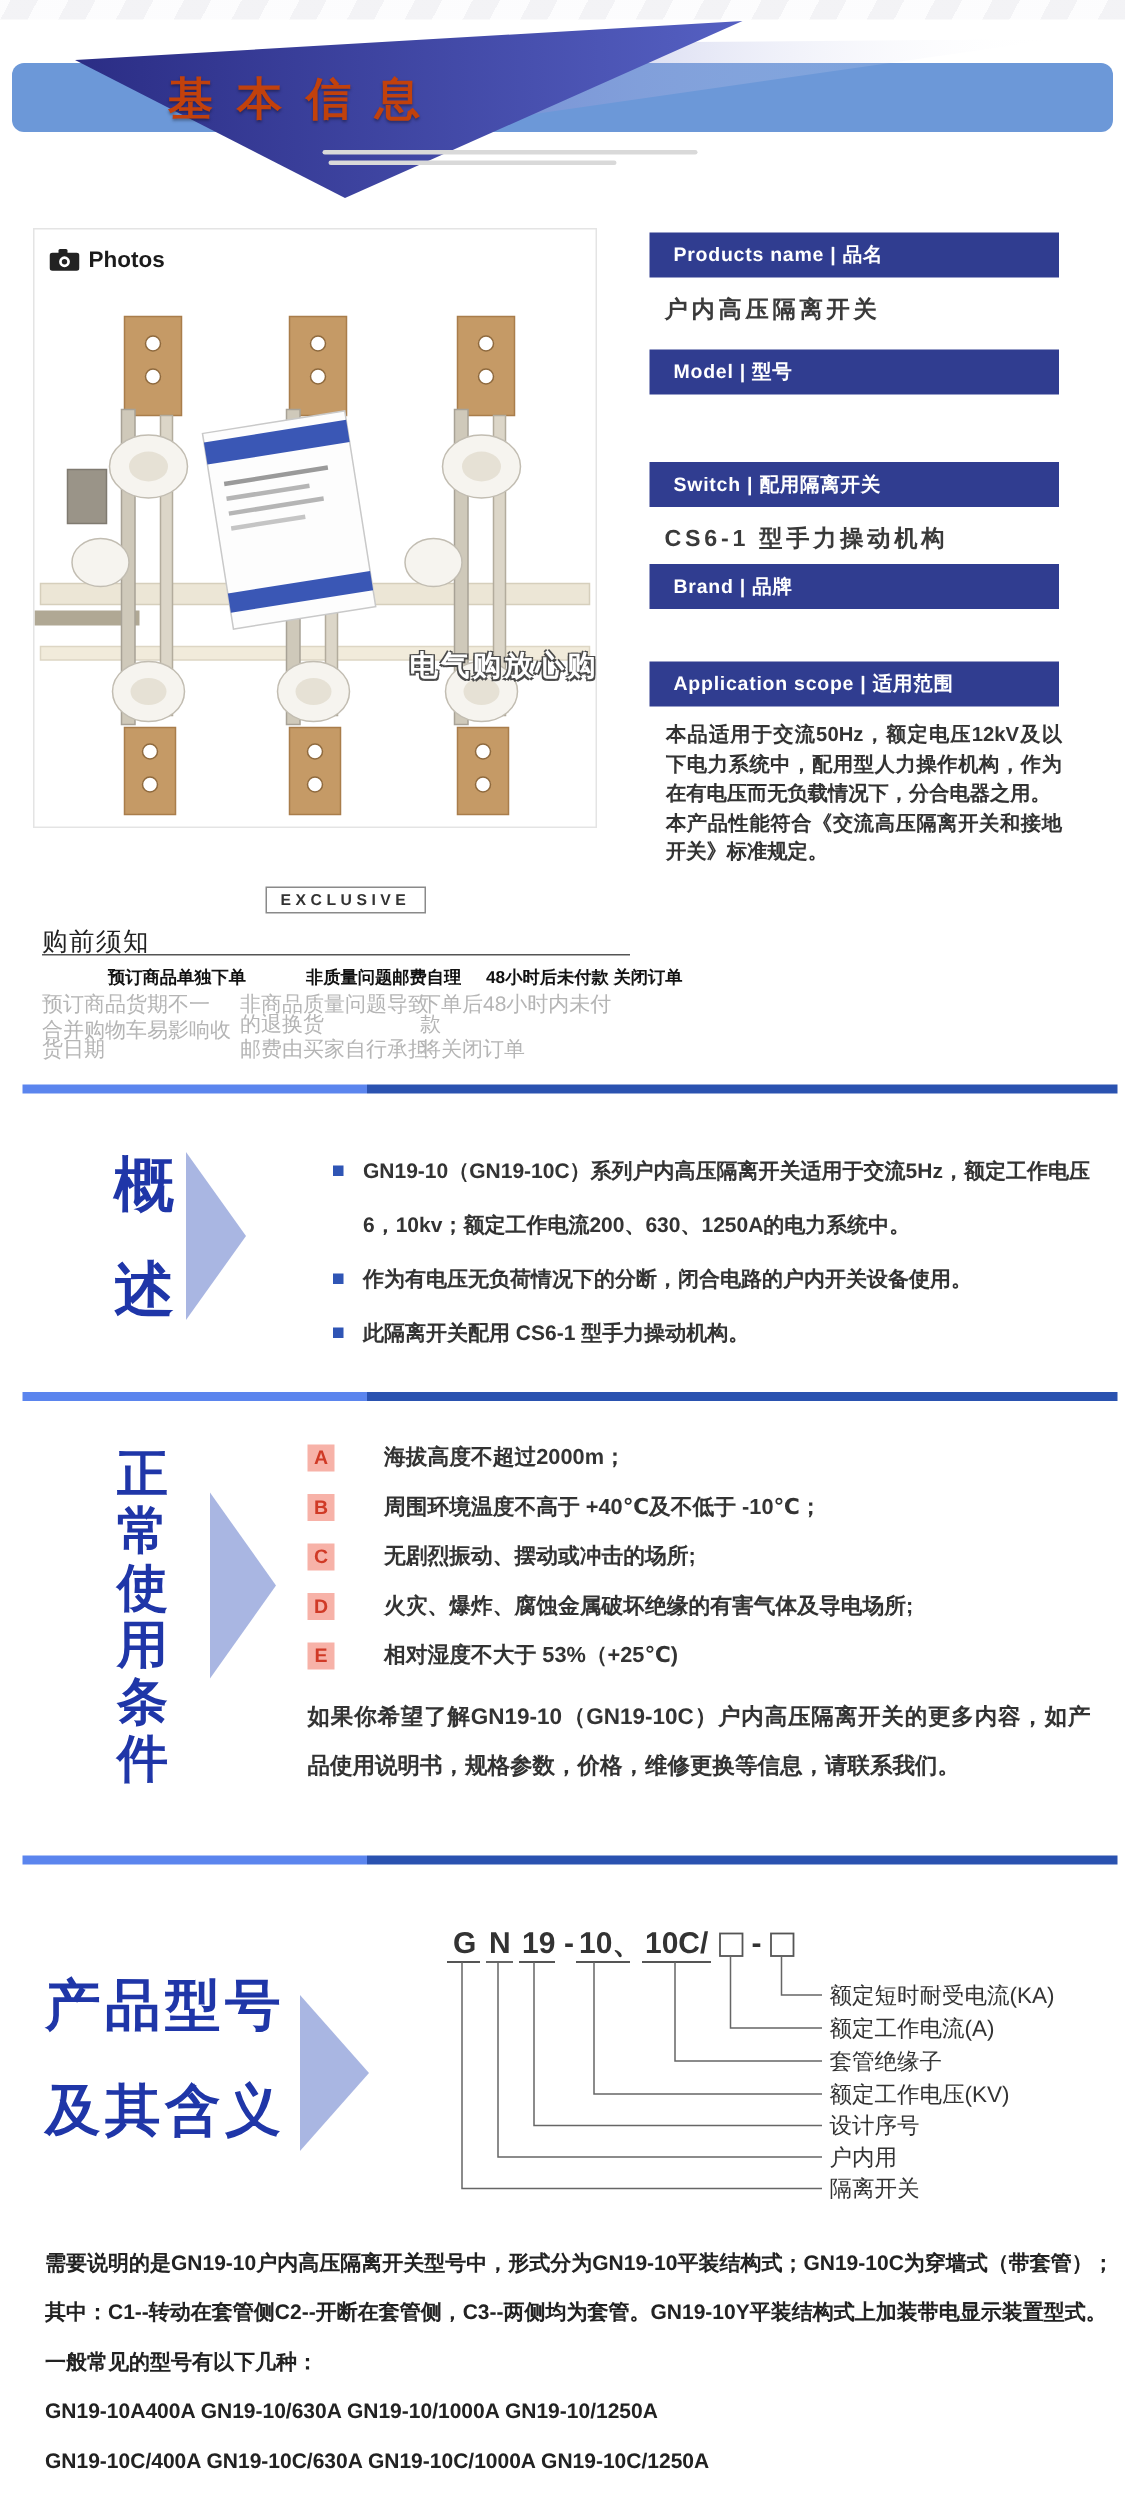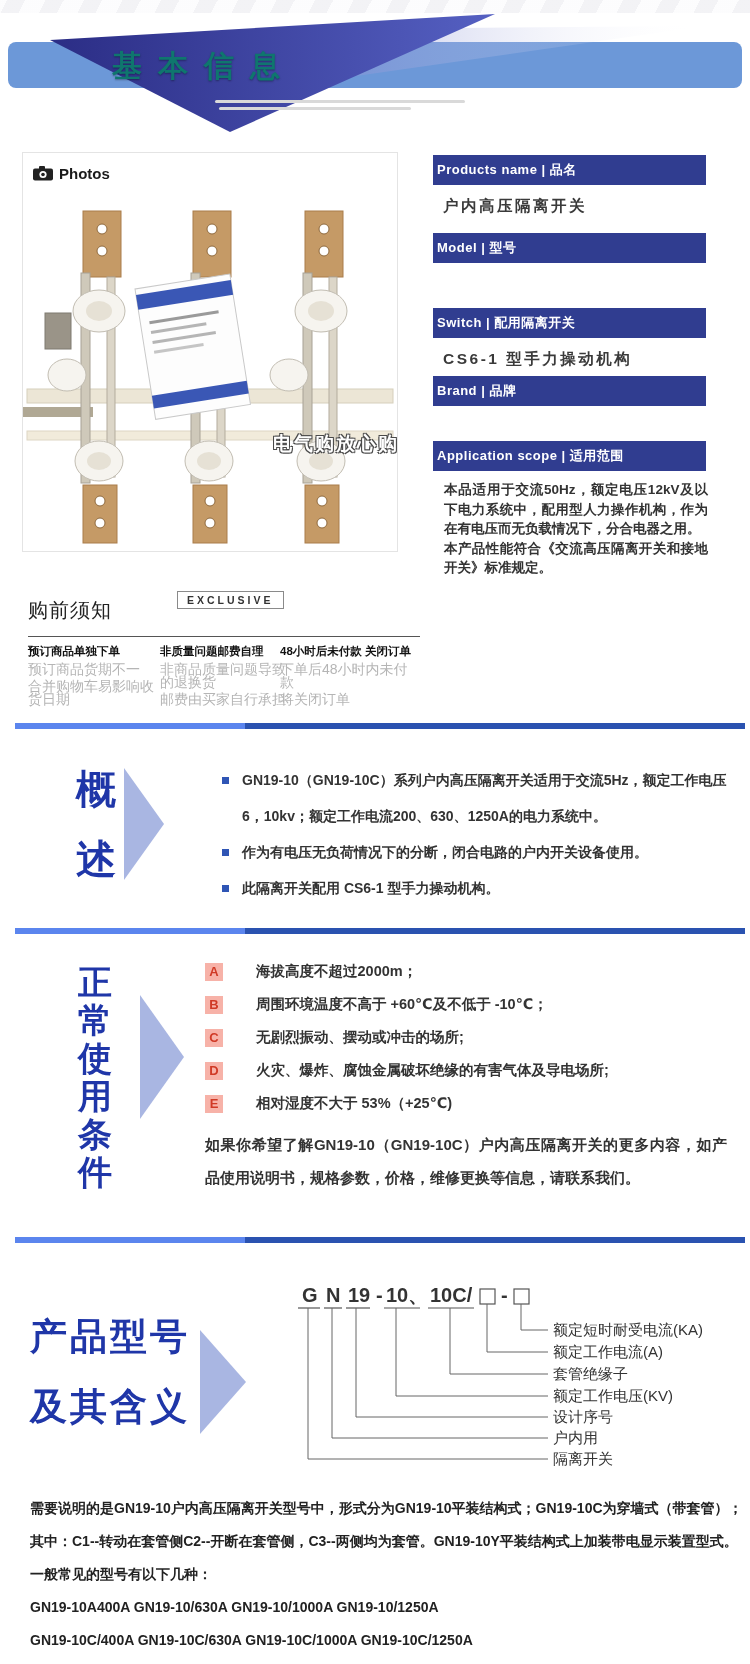--- a/index.html
+++ b/index.html
@@ -6,51 +6,51 @@
   body { background:#ffffff; font-family:"Liberation Sans","DejaVu Sans",sans-serif; }
   .page { position:relative; width:750px; height:1664px; background:#fff; overflow:hidden; margin:0 auto; }
 
   
   .top-frieze { position:absolute; top:0; left:0; width:750px; height:13px;
     background:repeating-linear-gradient(-62deg,#e9e9ee 0 16px,#fafafc 16px 34px); opacity:.55; }
 
   
   .banner { position:absolute; top:14px; left:0; width:750px; height:130px; }
   .banner-svg { position:absolute; top:0; left:0; }
-  .banner-title { position:absolute; left:112px; top:32px; color:#0f766e; font-size:30px; font-weight:bold;
+  .banner-title { position:absolute; left:112px; top:32px; color:#c2410c; font-size:30px; font-weight:bold;
     letter-spacing:16px; text-shadow:0 1px 2px rgba(0,0,0,.35); white-space:nowrap; }
   .wm-line { position:absolute; background:#d9d9d9; border-radius:2px; }
   .wm1 { left:215px; top:86px; width:250px; height:3px; }
   .wm2 { left:219px; top:93px; width:192px; height:3px; }
 
   
   .photo-panel { position:absolute; left:22px; top:152px; width:376px; height:400px;
     background:#fff; border:1px solid #e4e4e4; }
   .photos-label { position:absolute; left:10px; top:12px; display:flex; align-items:center; gap:6px;
     font-size:15px; font-weight:bold; color:#1b1b1b; }
   .photo-illustration { position:absolute; left:0; top:40px; }
   .photo-watermark { position:absolute; left:250px; top:278px; font-size:19px; font-weight:bold; color:#fff;
     letter-spacing:2px; white-space:nowrap;
     text-shadow:-1px -1px 0 #4a4a4a,1px -1px 0 #4a4a4a,-1px 1px 0 #4a4a4a,1px 1px 0 #4a4a4a; }
   .info-bar { position:absolute; left:433px; width:273px; height:30px; background:var(--bar-bg,#303d90);
-    color:#fff; font-size:13px; font-weight:600; line-height:30px; padding-left:4px; letter-spacing:.5px; white-space:nowrap; }
+    color:#fff; font-size:13px; font-weight:600; line-height:30px; padding-left:16px; letter-spacing:.5px; white-space:nowrap; }
   .info-val { position:absolute; left:443px; width:265px; color:#3a3a3a; font-size:15.5px; font-weight:600;
     letter-spacing:2.5px; white-space:nowrap; }
   .info-para { position:absolute; left:444px; width:264px; color:#333; font-size:13.5px; font-weight:600;
     line-height:19.5px; text-align:justify; }
   .info-para p { margin:0; }
 
   
   .excl-badge { position:absolute; left:177px; top:591px; border:1px solid #8a8a8a; color:#333;
     font-size:10.5px; font-weight:bold; letter-spacing:3px; padding:2px 9px; background:#fff; }
-  .notice-title { position:absolute; left:28px; top:597px; font-size:20px; color:#222; letter-spacing:1px; }
+  .notice-title { position:absolute; left:28px; top:616px; font-size:17px; color:#222; letter-spacing:1px; }
   .notice-rule { position:absolute; left:28px; top:636px; width:392px; height:0; border-top:1px solid #555; }
   .notice-col { position:absolute; top:644px; width:128px; }
   .nc0 { left:28px; } .nc1 { left:160px; } .nc2 { left:280px; }
-  .notice-col .nc-title { font-size:11.5px; font-weight:bold; color:#111; white-space:nowrap; }
+  .notice-col .nc-title { font-size:11.5px; font-weight:bold; color:#111; white-space:nowrap;margin-left:44px; }
   .notice-col .nc-line { font-size:14px; color:#b5b5b5; line-height:13px; margin-top:4px; }
 
   
   .divider { position:absolute; left:15px; width:730px; height:6px;
     background:linear-gradient(to right,var(--divider-light,#5b85ee) 0 31.5%,var(--divider-dark,#2a52b0) 31.5% 100%); }
   .d1 { top:723px; } .d2 { top:928px; } .d3 { top:1237px; }
 
   
   .sec-char { position:absolute; color:var(--accent-blue,#1f36a8); font-weight:bold; white-space:nowrap; }
   .arrow-right { position:absolute; width:0; height:0; border-style:solid; border-color:transparent;
@@ -255,21 +255,21 @@
   <span class="sec-char cd-char" style="top:1112px">条</span>
   <span class="sec-char cd-char" style="top:1150px">件</span>
   <div class="arrow-right cd-arrow"></div>
 
   <div class="cd-item" style="top:962px">
     <span class="cd-tag">A</span>
     <span class="cd-text">海拔高度不超过2000m；</span>
   </div>
   <div class="cd-item" style="top:995px">
     <span class="cd-tag">B</span>
-    <span class="cd-text">周围环境温度不高于 +60℃及不低于 -10℃；</span>
+    <span class="cd-text">周围环境温度不高于 +40℃及不低于 -10℃；</span>
   </div>
   <div class="cd-item" style="top:1028px">
     <span class="cd-tag">C</span>
     <span class="cd-text">无剧烈振动、摆动或冲击的场所;</span>
   </div>
   <div class="cd-item" style="top:1061px">
     <span class="cd-tag">D</span>
     <span class="cd-text">火灾、爆炸、腐蚀金属破坏绝缘的有害气体及导电场所;</span>
   </div>
   <div class="cd-item" style="top:1094px">

